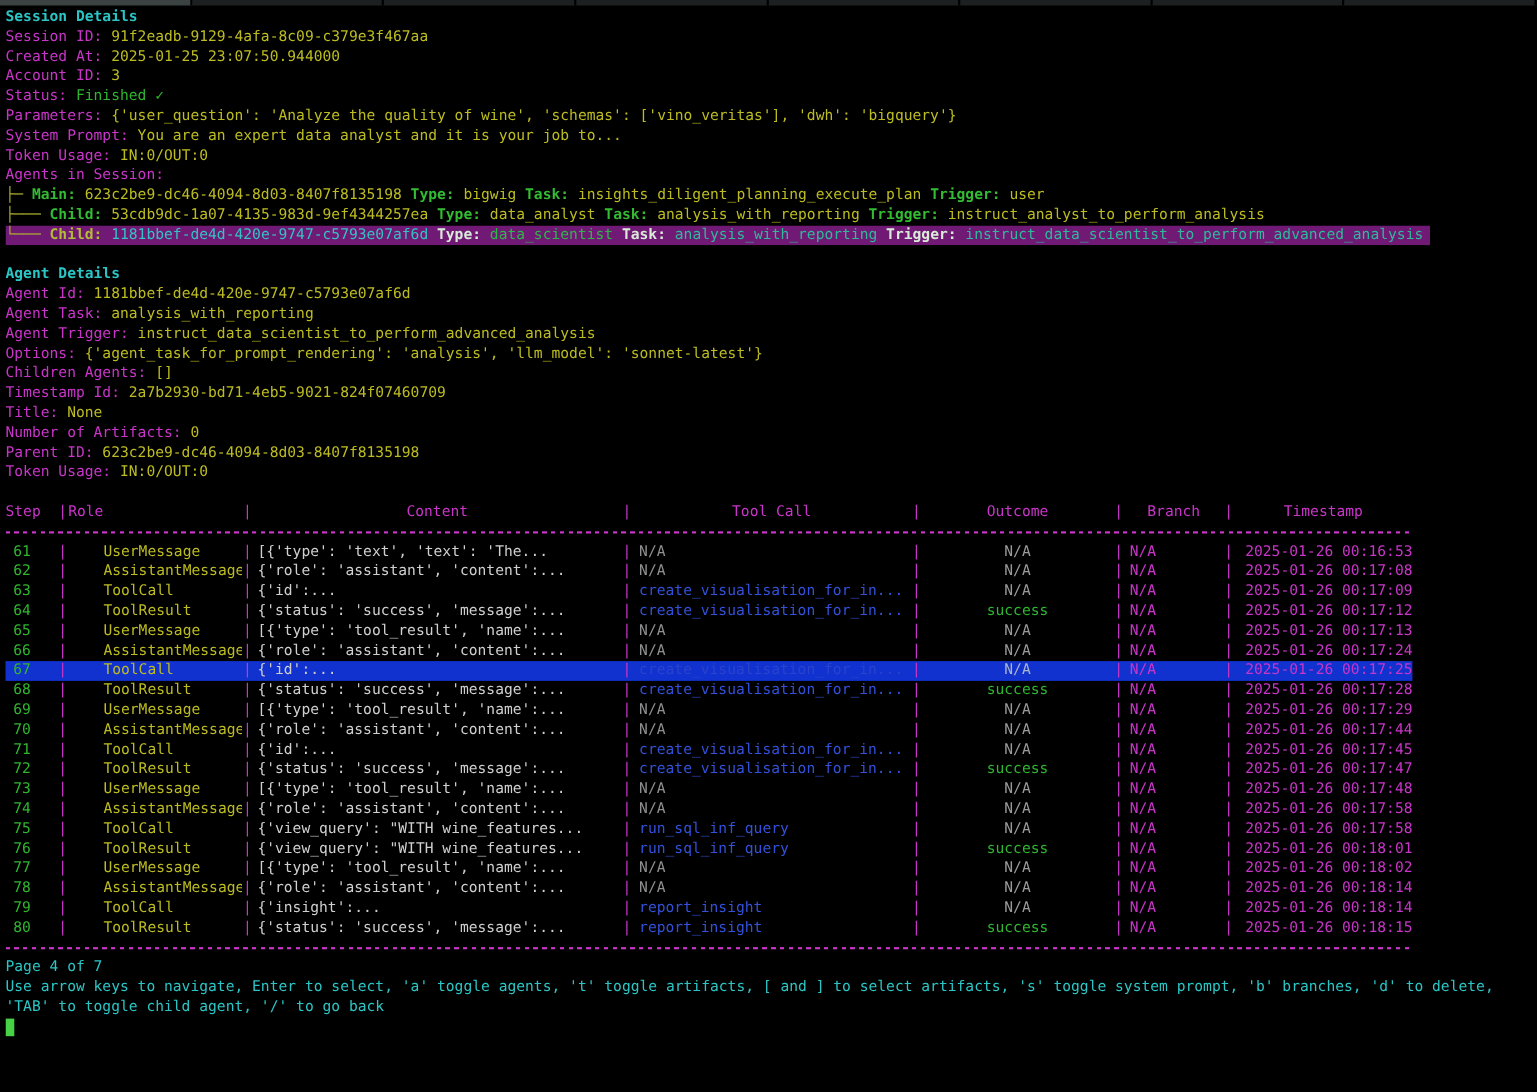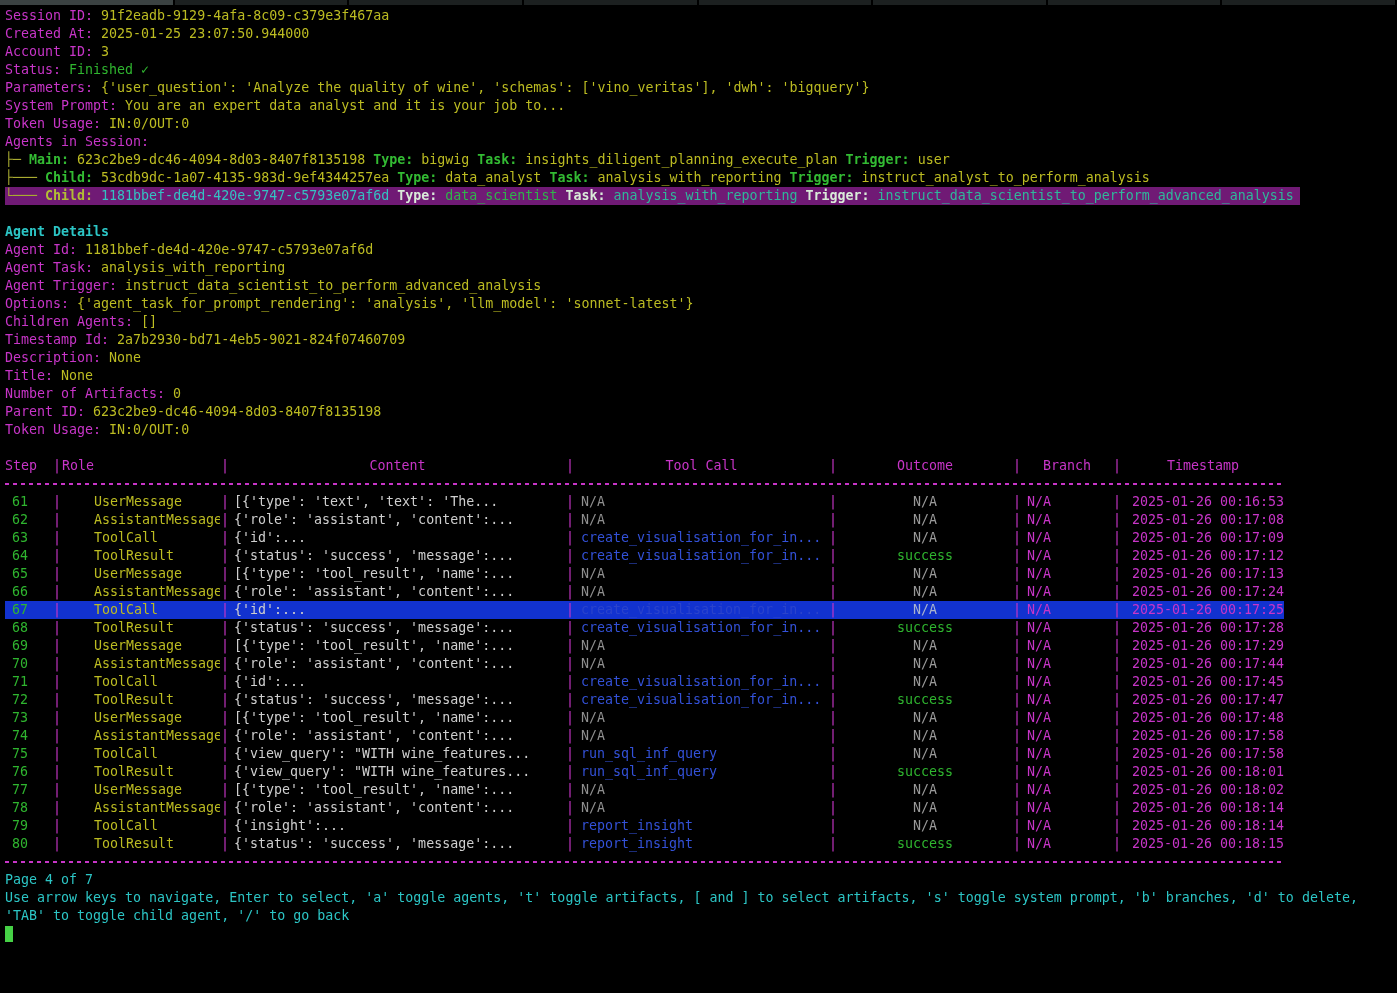--- a/index.html
+++ b/index.html
@@ -73,20 +73,21 @@
   <div class="seg"></div>
   <div class="seg"></div>
   <div class="seg"></div>
   <div class="seg"></div>
   <div class="seg"></div>
   <div class="seg"></div>
 </div>
 
 <div class="screen">
 
+  <div class="line title">Session Details</div>
 
     <div class="line"><span class="label">Session ID:</span><span class="val" data-variant="yellow">91f2eadb-9129-4afa-8c09-c379e3f467aa</span></div>
 
     <div class="line"><span class="label">Created At:</span><span class="val" data-variant="yellow">2025-01-25 23:07:50.944000</span></div>
 
     <div class="line"><span class="label">Account ID:</span><span class="val" data-variant="yellow">3</span></div>
 
     <div class="line"><span class="label">Status:</span><span class="val" data-variant="green">Finished ✓</span></div>
 
     <div class="line"><span class="label">Parameters:</span><span class="val" data-variant="yellow">{'user_question': 'Analyze the quality of wine', 'schemas': ['vino_veritas'], 'dwh': 'bigquery'}</span></div>
@@ -113,21 +114,20 @@
     <div class="line"><span class="label">Agent Task:</span><span class="val" data-variant="yellow">analysis_with_reporting</span></div>
 
     <div class="line"><span class="label">Agent Trigger:</span><span class="val" data-variant="yellow">instruct_data_scientist_to_perform_advanced_analysis</span></div>
 
     <div class="line"><span class="label">Options:</span><span class="val" data-variant="yellow">{'agent_task_for_prompt_rendering': 'analysis', 'llm_model': 'sonnet-latest'}</span></div>
 
     <div class="line"><span class="label">Children Agents:</span><span class="val" data-variant="yellow">[]</span></div>
 
     <div class="line"><span class="label">Timestamp Id:</span><span class="val" data-variant="yellow">2a7b2930-bd71-4eb5-9021-824f07460709</span></div>
 
-    <div class="line"><span class="label">Description:</span><span class="val" data-variant="yellow">None</span></div>
 
     <div class="line"><span class="label">Title:</span><span class="val" data-variant="yellow">None</span></div>
 
     <div class="line"><span class="label">Number of Artifacts:</span><span class="val" data-variant="yellow">0</span></div>
 
     <div class="line"><span class="label">Parent ID:</span><span class="val" data-variant="yellow">623c2be9-dc46-4094-8d03-8407f8135198</span></div>
 
     <div class="line"><span class="label">Token Usage:</span><span class="val" data-variant="yellow">IN:0/OUT:0</span></div>
 
   <div class="line blank"></div>

